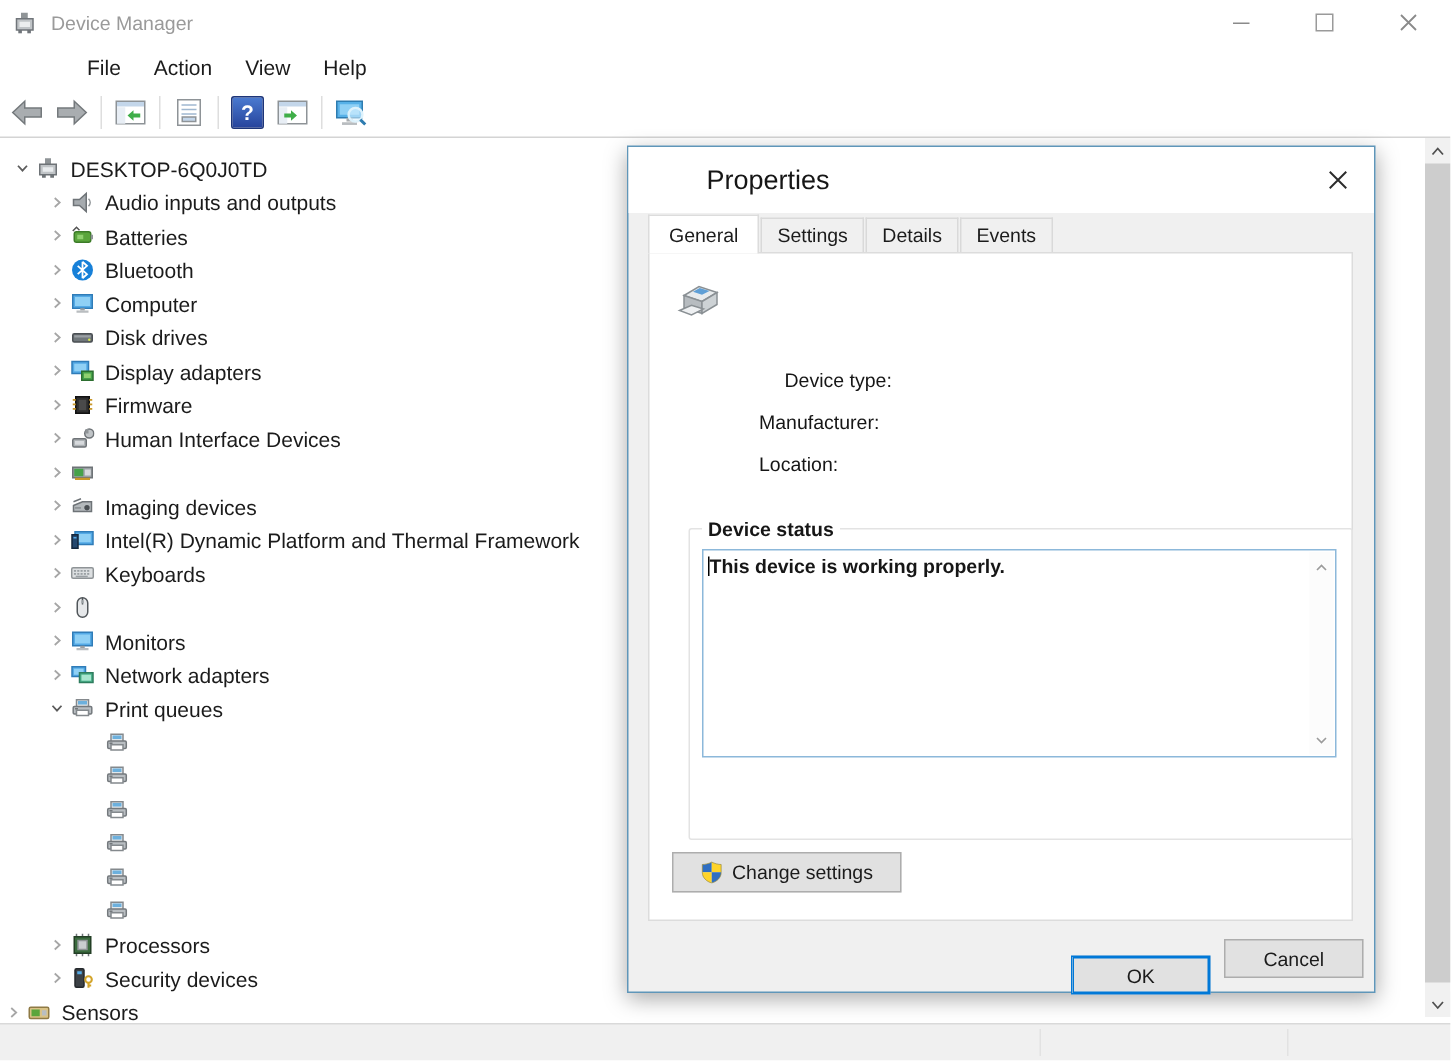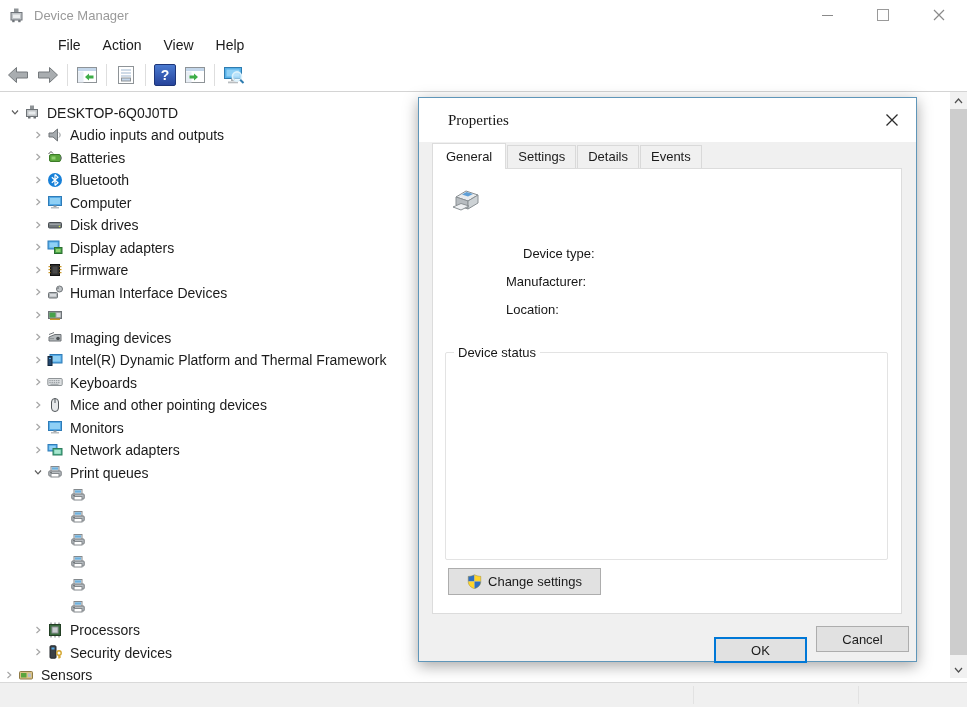--- a/index.html
+++ b/index.html
@@ -42,33 +42,33 @@
   .vs-thumb{position:absolute;top:17px;left:0;width:17px;height:546px;background:#cdcdcd;}
 
   
   .statusbar{position:absolute;left:0;bottom:0;width:967px;height:25px;background:#f0f0f0;border-top:1px solid #d9d9d9;box-sizing:border-box;}
   .sb-div{position:absolute;top:3px;bottom:3px;width:1px;background:#e2e2e2;}
 
   
   .dialog{position:absolute;left:418px;top:97px;width:497px;height:563px;background:#f0f0f0;
           border:1px solid #5f96b9;box-shadow:0 4px 14px rgba(0,0,0,0.35);z-index:10;}
   .dlg-titlebar{height:44px;background:#fff;position:relative;display:flex;align-items:center;}
-  .dlg-title{margin-left:29px;font-size:15px;color:#161616;font-family:Liberation Serif, serif;}
+  .dlg-title{margin-left:52px;font-size:18px;color:#161616;}
   .dlg-close{position:absolute;right:10px;top:8px;width:28px;height:28px;display:flex;align-items:center;justify-content:center;}
 
   .tabs{display:flex;align-items:flex-end;padding-left:13px;height:26px;}
   .tab{font-size:13px;padding:3px 10px 4px;background:#f0f0f0;border:1px solid #d9d9d9;border-bottom:none;margin-right:1px;position:relative;}
   .tab.active{background:#fff;padding:5px 13px 5px;z-index:3;margin-bottom:-1px;border-color:#dcdcdc;}
 
   .page{position:absolute;left:13px;top:70px;width:468px;height:444px;background:#fff;border:1px solid #dcdcdc;box-sizing:content-box;}
   .dev-icon{position:absolute;left:16px;top:16px;width:34px;height:32px;}
   .fld{position:absolute;left:73px;font-size:13px;color:#161616;}
   .fld0{top:77px;margin-left:17px;} .fld1{top:105px;} .fld2{top:133px;}
 
-  .groupbox{position:absolute;left:12px;top:183px;width:441px;height:206px;border:1px solid #e3e3e3;border-radius:2px;}
+  .groupbox{position:absolute;left:26px;top:183px;width:441px;height:206px;border:1px solid #e3e3e3;border-radius:2px;font-weight:bold;}
   .gb-label{position:absolute;top:-8px;left:8px;background:#fff;padding:0 4px;font-size:13px;color:#161616;}
   .status-box{position:absolute;left:8px;top:13px;width:423px;height:139px;background:#fff;border:1px solid #8cb8da;box-sizing:border-box;}
   .status-text{font-size:13px;padding:3px 22px 3px 3px;color:#161616;}
   .caret{display:inline-block;width:1px;height:13px;background:#000;vertical-align:-2px;}
   .sb-scrollcol{position:absolute;top:1px;right:1px;bottom:1px;width:16px;background:#fcfcfc;}
   .sb-arrow{position:absolute;left:0;width:16px;height:16px;display:flex;align-items:center;justify-content:center;}
   .sb-arrow.up{top:2px;} .sb-arrow.down{bottom:2px;}
 
   .change-btn{position:absolute;left:15px;top:399px;width:153px;height:27px;background:#e1e1e1;border:1px solid #adadad;
               display:flex;align-items:center;justify-content:center;gap:6px;font-size:13px;box-sizing:border-box;}
@@ -411,21 +411,20 @@
             <polyline points="3.5,2 6.8,5 3.5,8" fill="none" stroke="#a6a6a6" stroke-width="1.2"></polyline>
           </svg>
         </span>
         <span class="ticon">
           <svg viewBox="0 0 16 16" width="16" height="16">
             <rect x="4.5" y="1.5" width="7" height="13" rx="3.5" fill="#e6e8ea" stroke="#51565a"></rect>
             <path d="M8 1.5 V6" stroke="#51565a"></path>
             <rect x="7.3" y="3" width="1.4" height="2.4" rx="0.7" fill="#9aa0a4"></rect>
           </svg>
         </span>
-        <span class="tlabel">Mice and other pointing devices</span>
       </div>
       <div class="tree-row" style="padding-left: 29px;">
         <span class="chev">
           <svg width="10" height="10" viewBox="0 0 10 10">
             <polyline points="3.5,2 6.8,5 3.5,8" fill="none" stroke="#a6a6a6" stroke-width="1.2"></polyline>
           </svg>
         </span>
         <span class="ticon">
           <svg viewBox="0 0 16 16" width="16" height="16">
             <rect x="1.5" y="2.5" width="13" height="9" fill="#54aae6" stroke="#2f7cb8"></rect>
@@ -644,20 +643,35 @@
         <polygon points="19,16 29,10 29,18 19,24" fill="#cdd2d5" stroke="#8a9094"></polygon>
         <polygon points="4,22 12,18.5 20,21 12,25" fill="#eef0f2" stroke="#8a9094"></polygon>
       </svg>
     </span>
     <div class="fld fld0">Device type:</div>
     <div class="fld fld1">Manufacturer:</div>
     <div class="fld fld2">Location:</div>
 
     <div class="groupbox">
       <span class="gb-label">Device status</span>
+      <div class="status-box">
+        <div class="status-text"><span class="caret"></span><span>This device is working properly.</span></div>
+        <div class="sb-scrollcol">
+          <div class="sb-arrow up">
+            <svg width="8" height="5" viewBox="0 0 8 5">
+                <polyline points="1,4 4,1 7,4" fill="none" stroke="#9b9b9b" stroke-width="1.1"></polyline>
+              </svg>
+          </div>
+          <div class="sb-arrow down">
+            <svg width="8" height="5" viewBox="0 0 8 5">
+                <polyline points="1,1 4,4 7,1" fill="none" stroke="#9b9b9b" stroke-width="1.1"></polyline>
+              </svg>
+          </div>
+        </div>
+      </div>
     </div>
 
     <div class="change-btn">
       <span class="shield">
         <svg viewBox="0 0 16 16" width="15" height="15">
           <defs>
               <clipPath id="sh">
                 <path d="M8 0.8 C10.2 1.9 12.8 2.5 14.7 2.5 V8.2 C14.7 11.9 11.6 14.6 8 15.7 C4.4 14.6 1.3 11.9 1.3 8.2 V2.5 C3.2 2.5 5.8 1.9 8 0.8 Z"></path>
               </clipPath>
             </defs>

